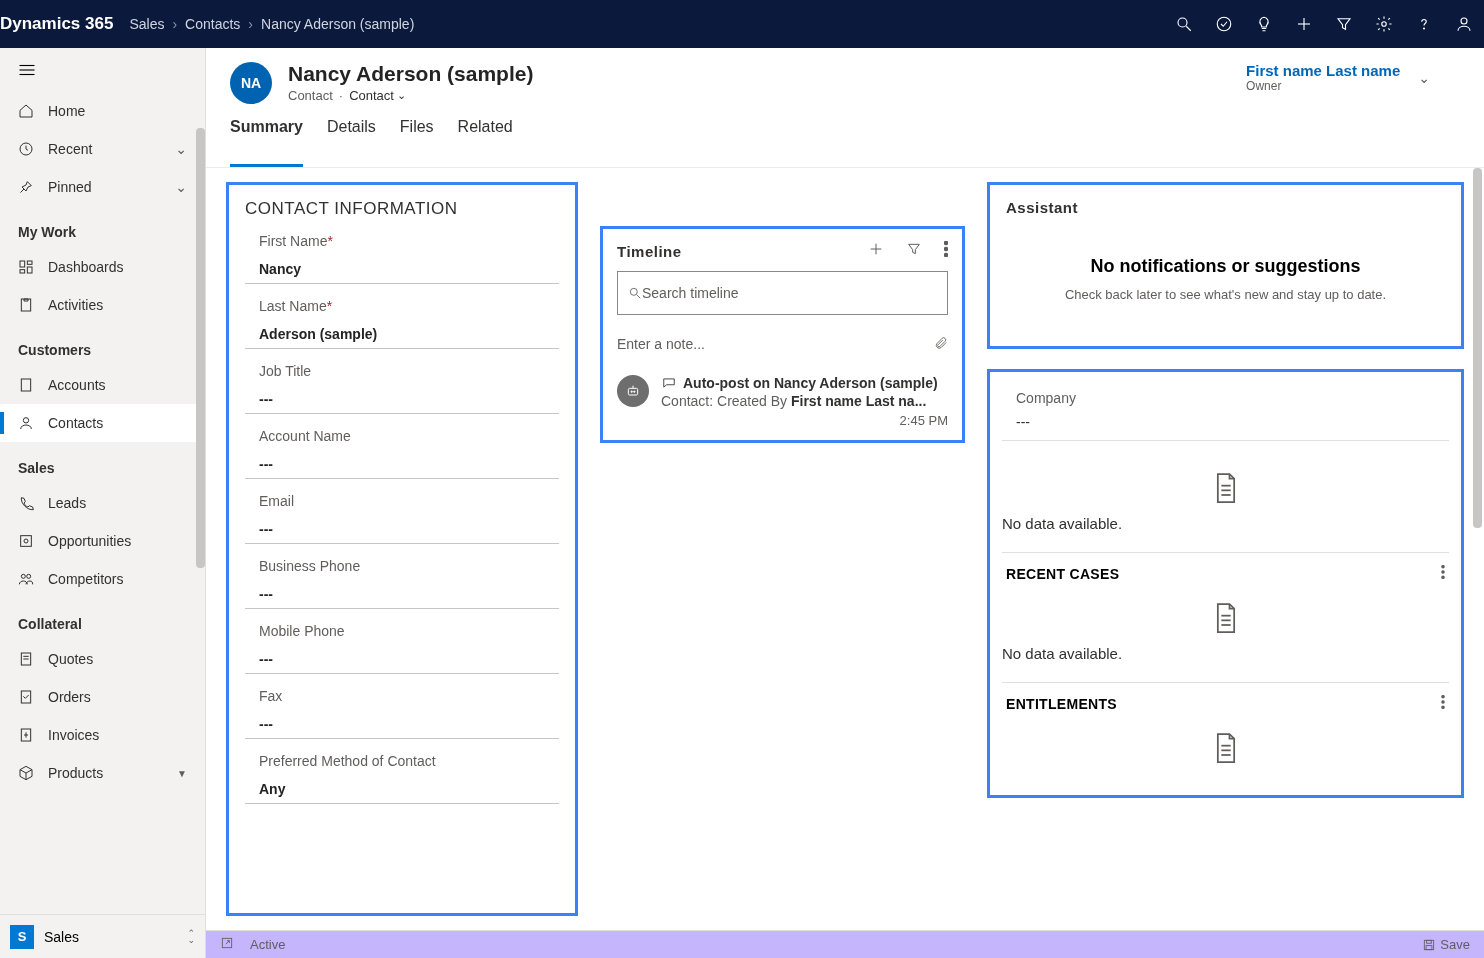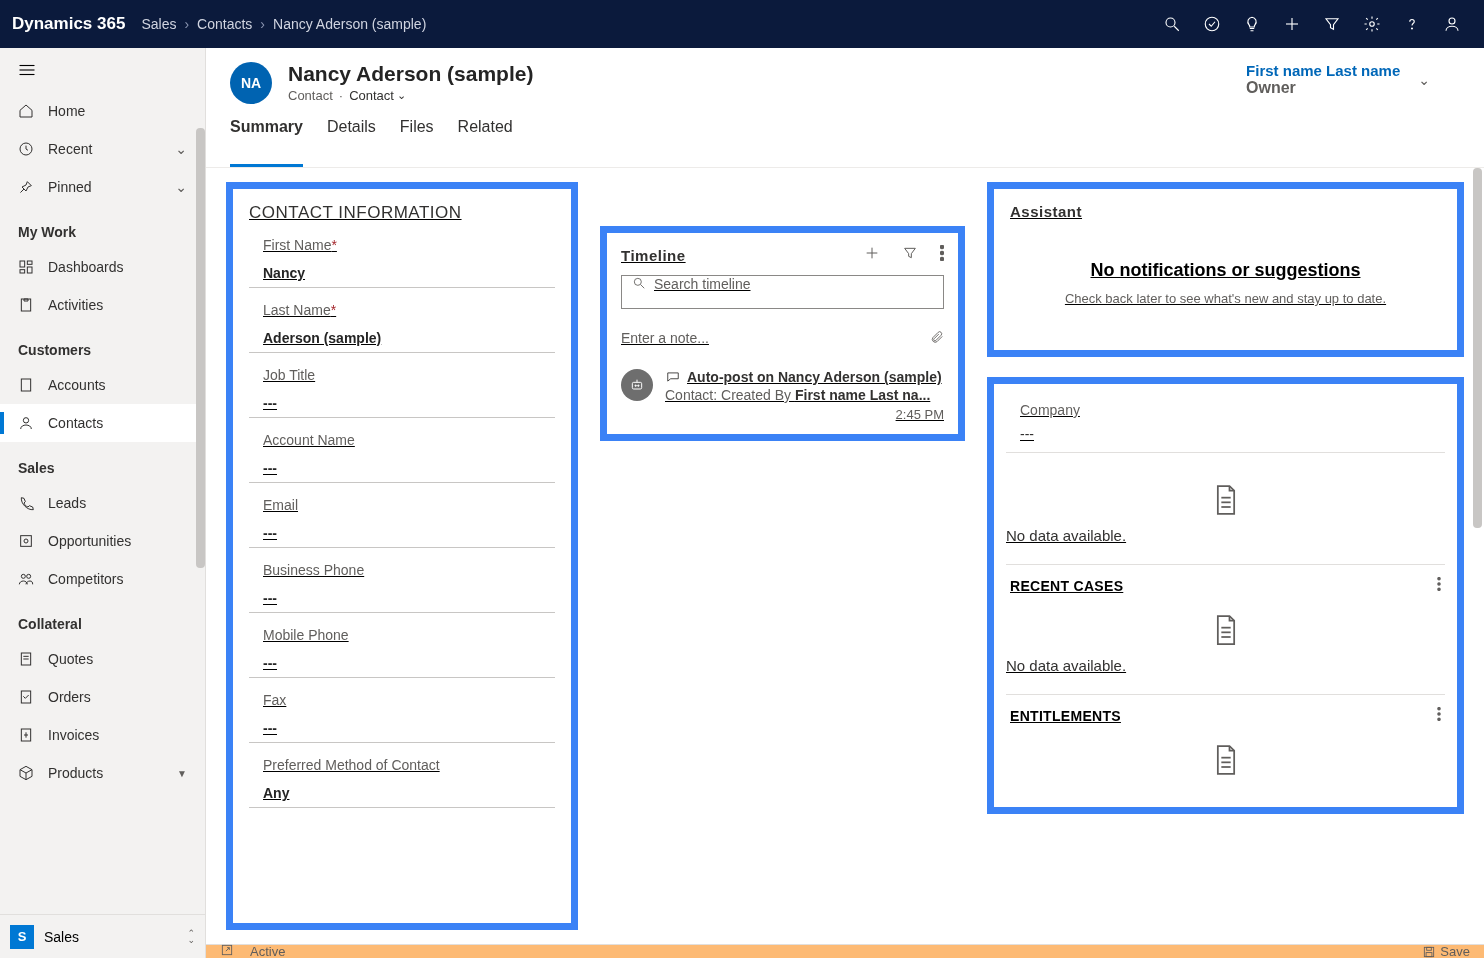--- a/index.html
+++ b/index.html
@@ -1,20 +1,20 @@
 <!DOCTYPE html>
 <html><head>
 <meta charset="utf-8">
 <style>
 * { box-sizing: border-box; margin: 0; padding: 0; font-family: "Segoe UI", Arial, sans-serif; }
 html, body { height: 100%; overflow: hidden; }
 body { display: flex; flex-direction: column; background: #fff; }
 
 
-.topbar { background: #0b1a3c; color: #fff; height: 48px; display: flex; align-items: center; padding: 0 12px; }
+.topbar { background: #0b1a3c; color: #fff; height: 48px; display: flex; align-items: center; padding: 0 0; }
 .topbar .brand { font-weight: 600; font-size: 17px; margin-right: 16px; }
 .topbar .crumb { font-size: 14px; color: #d0d4e0; display: flex; align-items: center; gap: 8px; }
 .topbar .crumb .sep { color: #8a94b0; }
 .topbar .spacer { flex: 1; }
 .topbar .tool { width: 40px; height: 48px; display: flex; align-items: center; justify-content: center; color: #fff; cursor: pointer; }
 .topbar .tool svg { width: 18px; height: 18px; }
 
 
 .body { flex: 1; display: flex; min-height: 0; }
 
@@ -36,51 +36,51 @@
 
 
 .main { flex: 1; display: flex; flex-direction: column; min-width: 0; position: relative; }
 .record-header { padding: 14px 24px 0; display: flex; align-items: flex-start; gap: 16px; }
 .avatar { width: 42px; height: 42px; border-radius: 50%; background: #0063b1; color: #ffffff; display: flex; align-items: center; justify-content: center; font-weight: 600; font-size: 14px; }
 .record-title h1 { font-size: 21px; font-weight: 600; color: #242424; }
 .record-title .sub { font-size: 13px; color: #605e5c; margin-top: 2px; display: flex; align-items: center; gap: 6px; }
 .record-title .sub .dd { color: #323130; display: flex; align-items: center; gap: 3px; cursor: pointer; }
 .owner-block { margin-left: auto; margin-right: 30px; text-align: left; display: flex; align-items: center; gap: 18px; }
 .owner-block .ownname { color: #0067b8; font-size: 15px; font-weight: 600; }
-.owner-block .ownlbl { font-size: 16px; color: #605e5c; font-weight: bold; }
+.owner-block .ownlbl { font-size: 12px; color: #605e5c; }
 .owner-block .chev { color: #605e5c; font-size: 14px; cursor: pointer; }
 
 
 .tabs { display: flex; gap: 24px; padding: 14px 24px 0; border-bottom: 1px solid #edebe9; }
 .tabs .tab { font-size: 16px; color: #323130; padding-bottom: 28px; cursor: pointer; }
 .tabs .tab.active { font-weight: 600; border-bottom: 3px solid #0078d4; }
 
 
 .content { flex: 1; display: flex; gap: 22px; padding: 14px 20px; overflow: hidden; background: #fff; position: relative; }
 .col { display: flex; flex-direction: column; }
 .col.left { width: 352px; }
 .col.mid { width: 365px; margin-top: 44px; }
 .col.right { flex: 1; }
-.card { border: 7px solid #3b82f6; background: #fff; padding: 14px 16px; text-decoration: underline; }
+.card { border: 3px solid #3b82f6; background: #fff; padding: 14px 16px; }
 .card h2 { font-size: 14px; font-weight: 600; letter-spacing: .5px; color: #323130; }
 .card.left-card { height: 100%; overflow-y: hidden; }
 .card.left-card h2 { font-size: 17px; font-weight: 400; }
 
 .field { margin-top: 14px; border-bottom: 1px solid #c8c6c4; padding-bottom: 6px; padding-left: 14px; }
 .field .lbl { font-size: 14px; color: #605e5c; }
 .field .lbl .req { color: #a4262c; }
 .field .val { font-size: 14px; color: #242424; margin-top: 12px; font-weight: 600; }
 
 
 .timeline-card { padding: 12px 14px; }
 .timeline-head { display: flex; align-items: center; }
 .timeline-head h2 { font-size: 15px; font-weight: 600; }
 .timeline-head .tl-actions { margin-left: auto; display: flex; gap: 22px; color: #605e5c; }
 .timeline-head .tl-actions span { cursor: pointer; }
-.tl-search { margin-top: 10px; border: 1px solid #8a8886; height: 34px; display: flex; align-items: flex-start; padding: 0 10px; gap: 8px; color: #605e5c; font-size: 14px; }
+.tl-search { margin-top: 10px; border: 1px solid #8a8886; height: 44px; display: flex; align-items: center; padding: 0 10px; color: #605e5c; font-size: 14px; }
 .tl-note { margin-top: 12px; height: 34px; display: flex; align-items: center; color: #605e5c; font-size: 14px; }
 .tl-note .clip { margin-left: auto; }
 .tl-item { display: flex; gap: 12px; margin-top: 14px; }
 .tl-item .bot { width: 32px; height: 32px; border-radius: 50%; background: #6e6e6e; color: #fff; display: flex; align-items: center; justify-content: center; flex-shrink: 0; }
 .tl-item .tl-body { flex: 1; font-size: 14px; }
 .tl-item .tl-title { font-weight: 600; color: #323130; display: flex; align-items: center; gap: 6px; }
 .tl-item .tl-sub { color: #605e5c; margin-top: 2px; }
 .tl-item .tl-sub b { color: #323130; font-weight: 600; }
 .tl-item .tl-time { text-align: right; color: #605e5c; font-size: 13px; margin-top: 4px; }
 
@@ -96,21 +96,21 @@
 .rel-section { border-top: 1px solid #e1dfdd; padding: 12px 0; }
 .rel-section .rs-head { display: flex; align-items: center; padding: 0 4px; }
 .rel-section .rs-head h3 { font-size: 14px; font-weight: 600; letter-spacing: .3px; }
 .rel-section .rs-head .more { margin-left: auto; color: #605e5c; cursor: pointer; }
 .rel-section .empty { text-align: left; padding: 18px 0 8px; color: #323130; font-size: 15px; }
 .rel-section .empty svg { display: block; margin: 0 auto 10px; width: 28px; height: 34px; color: #605e5c; }
 
 .rt-thumb { position: absolute; right: 2px; top: 0; width: 9px; height: 360px; background: #c8c6c4; border-radius: 4px; }
 
 
-.statusbar { height: 14px; background: #fdba74; border-top: 1px solid #e1dfdd; display: flex; align-items: center; padding: 0 14px; font-size: 13px; color: #605e5c; gap: 16px; }
+.statusbar { height: 28px; background: #c4b5fd; border-top: 1px solid #e1dfdd; display: flex; align-items: center; padding: 0 14px; font-size: 13px; color: #605e5c; gap: 16px; }
 .statusbar .spacer { flex: 1; }
 .statusbar .save { display: flex; align-items: center; gap: 4px; cursor: pointer; }
 
 svg { fill: none; stroke: currentColor; stroke-width: 1.5; }
 </style>
 </head>
 <body>
 
 <div class="topbar">
   <div class="brand">Dynamics 365</div>

